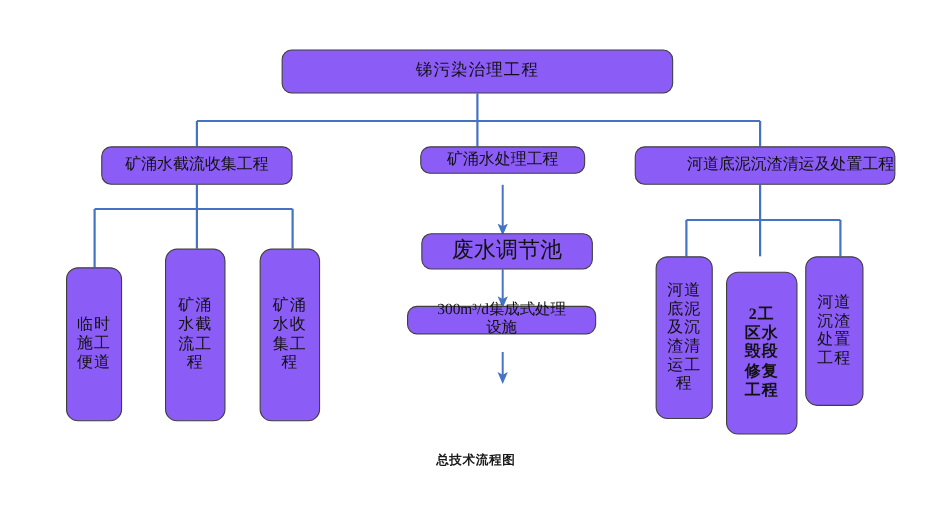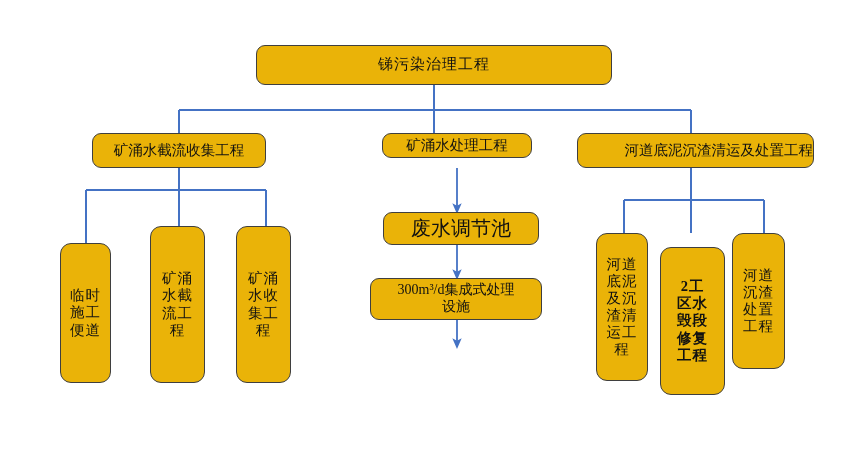--- a/index.html
+++ b/index.html
@@ -23,21 +23,21 @@
     top: 0;
     width: 865px;
     height: 466px;
     pointer-events: none;
   }
   .node {
     position: absolute;
     box-sizing: border-box;
     border: 1.4px solid #3f3f3f;
     border-radius: 9px;
-    background: #eab308;
+    background: #8b5cf6;
     display: flex;
     align-items: center;
     justify-content: center;
     text-align: center;
     color: #111111;
     line-height: 1.18;
     z-index: 2;
   }
   .node-label {
     display: block;
@@ -91,21 +91,21 @@
     left: 383px;
     top: 212px;
     width: 156px;
     height: 33px;
     font-size: 20px;
   }
   .n-m2 {
     left: 370px;
     top: 278px;
     width: 172px;
-    height: 42px;
+    height: 26px;
     font-size: 14px;
   }
   .n-m3 {
     left: 382px;
     top: 347px;
     width: 150px;
     height: 34px;
     font-size: 14.5px;
     border: 1.2px solid #d8d8d8;
     border-radius: 9px;
@@ -227,14 +227,15 @@
 修复
 工程</span>
   </div>
   <div class="node n-leaf n-r3">
     <span class="node-label">河道
 沉渣
 处置
 工程</span>
   </div>
 
+  <div class="caption">总技术流程图</div>
 
 </div>
 
 </body></html>

